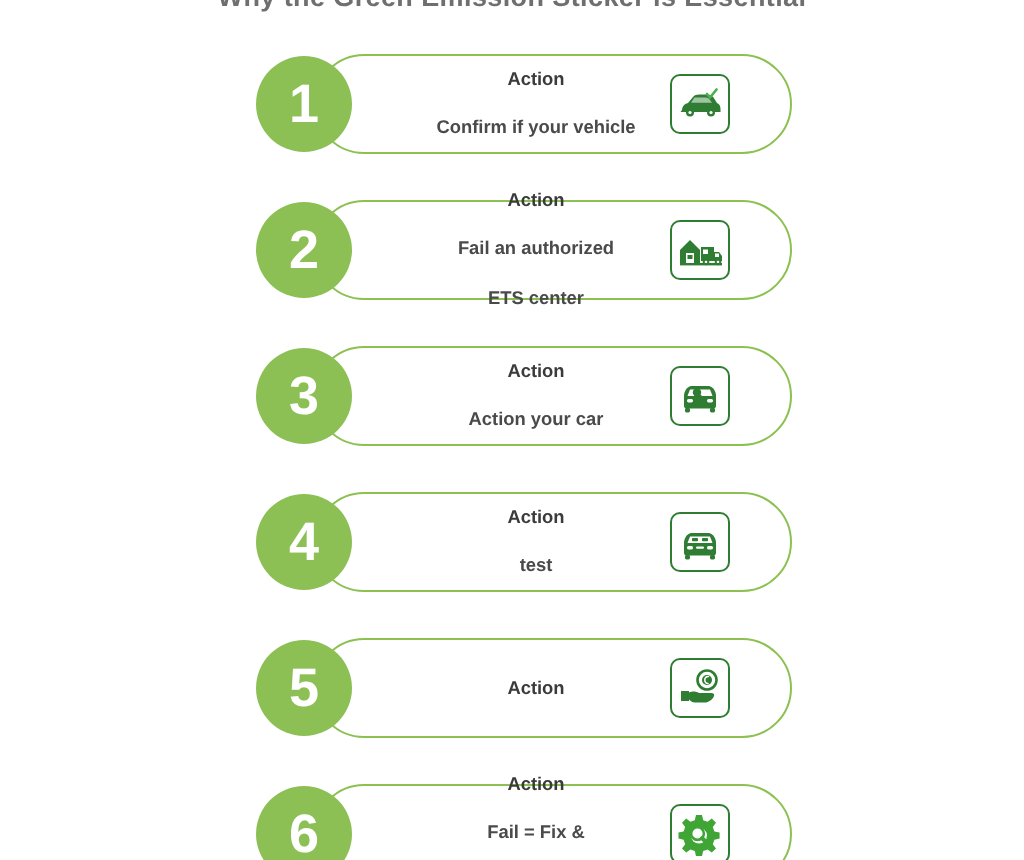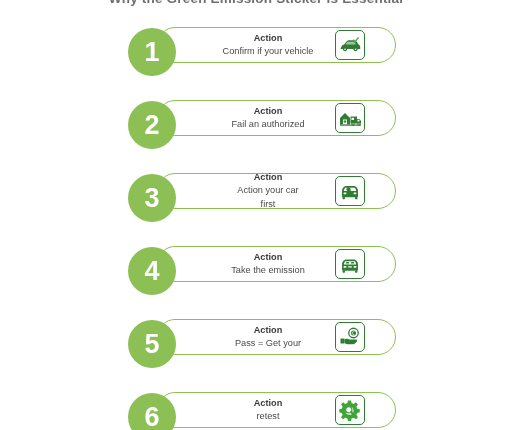--- a/index.html
+++ b/index.html
@@ -41,21 +41,21 @@
     position: relative;
     height: 50px;
     margin-bottom: 23px;
   }
 
   .step-card {
     position: absolute;
     left: 29px;
     top: 0;
     width: 239px;
-    height: 36px;
+    height: 50px;
     box-sizing: border-box;
     border: 1.3px solid #8CC152;
     border-radius: 25px;
     background: #ffffff;
     display: flex;
     align-items: center;
   }
 
   .step-badge {
     position: absolute;
@@ -86,24 +86,24 @@
 
   .step-heading {
     font-size: 9.2px;
     font-weight: 700;
     color: #3b3b3b;
     line-height: 1.35;
   }
 
   .step-desc {
     font-size: 9.2px;
-    font-weight: 400;
+    font-weight: 700;
     color: #4a4a4a;
     line-height: 1.38;
-    margin-top: 1px;
+    margin-top: 12px;
   }
 
   .step-icon-box {
     position: absolute;
     right: 30px;
     top: 50%;
     transform: translateY(-50%);
     width: 30px;
     height: 30px;
     box-sizing: border-box;
@@ -144,20 +144,21 @@
       </div>
     </div>
     <div class="step-badge">1</div>
   </div>
 
   <div class="step-row">
     <div class="step-card">
       <div class="step-text">
         <div class="step-heading">Action</div>
         <div class="step-desc">Fail an authorized</div>
+        <div class="step-desc">ETS center</div>
       </div>
       <div class="step-icon-box">
         <span>
           <svg width="23" height="17" viewBox="0 0 46 34">
             <path d="M2 16 L12 6 L22 16 L22 29 L2 29 Z" fill="#2E7D32"></path>
             <rect x="8" y="19" width="8" height="10" fill="#ffffff"></rect>
             <rect x="9.5" y="21" width="5" height="4" fill="#2E7D32"></rect>
             <path d="M23 13 L36 13 L36 18 L41 18 L44 22 L44 27 L23 27 Z" fill="#2E7D32"></path>
             <rect x="25" y="15.5" width="5" height="4.5" fill="#ffffff"></rect>
             <rect x="37" y="19.5" width="4" height="3.5" fill="#ffffff"></rect>
@@ -171,21 +172,20 @@
       </div>
     </div>
     <div class="step-badge">2</div>
   </div>
 
   <div class="step-row">
     <div class="step-card">
       <div class="step-text">
         <div class="step-heading">Action</div>
         <div class="step-desc">Action your car</div>
-        <div class="step-desc">first</div>
       </div>
       <div class="step-icon-box">
         <span>
           <svg width="22" height="19" viewBox="0 0 44 38">
             <path d="M6 18 C6 13 9 9 13 8 L31 8 C35 9 38 13 38 18 L38 28 C38 29.6 36.8 30.5 35.3 30.5 L8.7 30.5 C7.2 30.5 6 29.6 6 28 Z" fill="#2E7D32"></path>
             <path d="M12 11.5 L32 11.5 L34.5 18 L9.5 18 Z" fill="#ffffff"></path>
             <circle cx="19" cy="14.5" r="4.2" fill="#2E7D32"></circle>
             <path d="M22 17.5 L26 21.5" stroke="#2E7D32" stroke-width="2.2" stroke-linecap="round"></path>
             <rect x="9" y="21" width="6" height="3.4" rx="1.6" fill="#ffffff"></rect>
             <rect x="29" y="21" width="6" height="3.4" rx="1.6" fill="#ffffff"></rect>
@@ -195,21 +195,21 @@
         </span>
       </div>
     </div>
     <div class="step-badge">3</div>
   </div>
 
   <div class="step-row">
     <div class="step-card">
       <div class="step-text">
         <div class="step-heading">Action</div>
-        <div class="step-desc">Take the emission</div>
+        <div class="step-desc">test</div>
       </div>
       <div class="step-icon-box">
         <span>
           <svg width="22" height="19" viewBox="0 0 44 38">
             <path d="M6 19 C6 14 9 10 13 9 L31 9 C35 10 38 14 38 19 L38 29 C38 30.6 36.8 31.5 35.3 31.5 L8.7 31.5 C7.2 31.5 6 30.6 6 29 Z" fill="#2E7D32"></path>
             <path d="M12 12.5 L32 12.5 L34.5 19 L9.5 19 Z" fill="#ffffff"></path>
             <rect x="14" y="14" width="6" height="3.2" rx="0.8" fill="#2E7D32"></rect>
             <rect x="24" y="14" width="6" height="3.2" rx="0.8" fill="#2E7D32"></rect>
             <rect x="9" y="22" width="6" height="3.4" rx="1.6" fill="#ffffff"></rect>
             <rect x="29" y="22" width="6" height="3.4" rx="1.6" fill="#ffffff"></rect>
@@ -220,41 +220,41 @@
         </span>
       </div>
     </div>
     <div class="step-badge">4</div>
   </div>
 
   <div class="step-row">
     <div class="step-card">
       <div class="step-text">
         <div class="step-heading">Action</div>
-        <div class="step-desc">Pass = Get your</div>
       </div>
       <div class="step-icon-box">
         <span>
           <svg width="23" height="20" viewBox="0 0 46 40">
             <circle cx="29" cy="12" r="9.5" fill="none" stroke="#2E7D32" stroke-width="2.6"></circle>
             <circle cx="29" cy="12" r="5" fill="#2E7D32"></circle>
             <path d="M30.5 8.5 C28 8.5 26.8 10 26.8 12 C26.8 14 28.2 15.4 30 15.4" fill="none" stroke="#ffffff" stroke-width="1.5" stroke-linecap="round"></path>
             <path d="M3 23 L11 23 L11 33 L3 33 Z" fill="#2E7D32"></path>
             <path d="M11 24.5 C14 23 18 23.2 21 25 L33 25 C35.5 25 36.5 26.2 36 28 C35.4 30.2 32.5 33.5 28 34.5 L17 34.5 C14 34.5 12.5 33 11 31.5 Z" fill="#2E7D32"></path>
           </svg>
         </span>
       </div>
     </div>
     <div class="step-badge">5</div>
   </div>
 
   <div class="step-row">
     <div class="step-card">
       <div class="step-text">
         <div class="step-heading">Action</div>
+        <div class="step-desc">Fail = Fix &amp;</div>
         <div class="step-desc">retest</div>
       </div>
       <div class="step-icon-box">
         <span>
           <svg width="22" height="22" viewBox="0 0 44 44">
             <path d="M18 3 L24 3 L25.2 8.2 L29.6 9.8 L33.8 6.6 L38 10.8 L34.8 15 L36.4 19.4 L41.6 20.6 L41.6 26.6 L36.4 27.8 L34.8 32.2 L38 36.4 L33.8 40.6 L29.6 37.4 L25.2 39 L24 44 L18 44 L16.8 39 L12.4 37.4 L8.2 40.6 L4 36.4 L7.2 32.2 L5.6 27.8 L0.5 26.6 L0.5 20.6 L5.6 19.4 L7.2 15 L4 10.8 L8.2 6.6 L12.4 9.8 L16.8 8.2 Z" fill="#3FA535"></path>
             <circle cx="21" cy="23.6" r="8" fill="#ffffff"></circle>
             <circle cx="19.5" cy="21.5" r="6.4" fill="none" stroke="#3FA535" stroke-width="2.6"></circle>
             <path d="M24.2 26.2 L33 35" stroke="#3FA535" stroke-width="4.2" stroke-linecap="round"></path>
           </svg>

